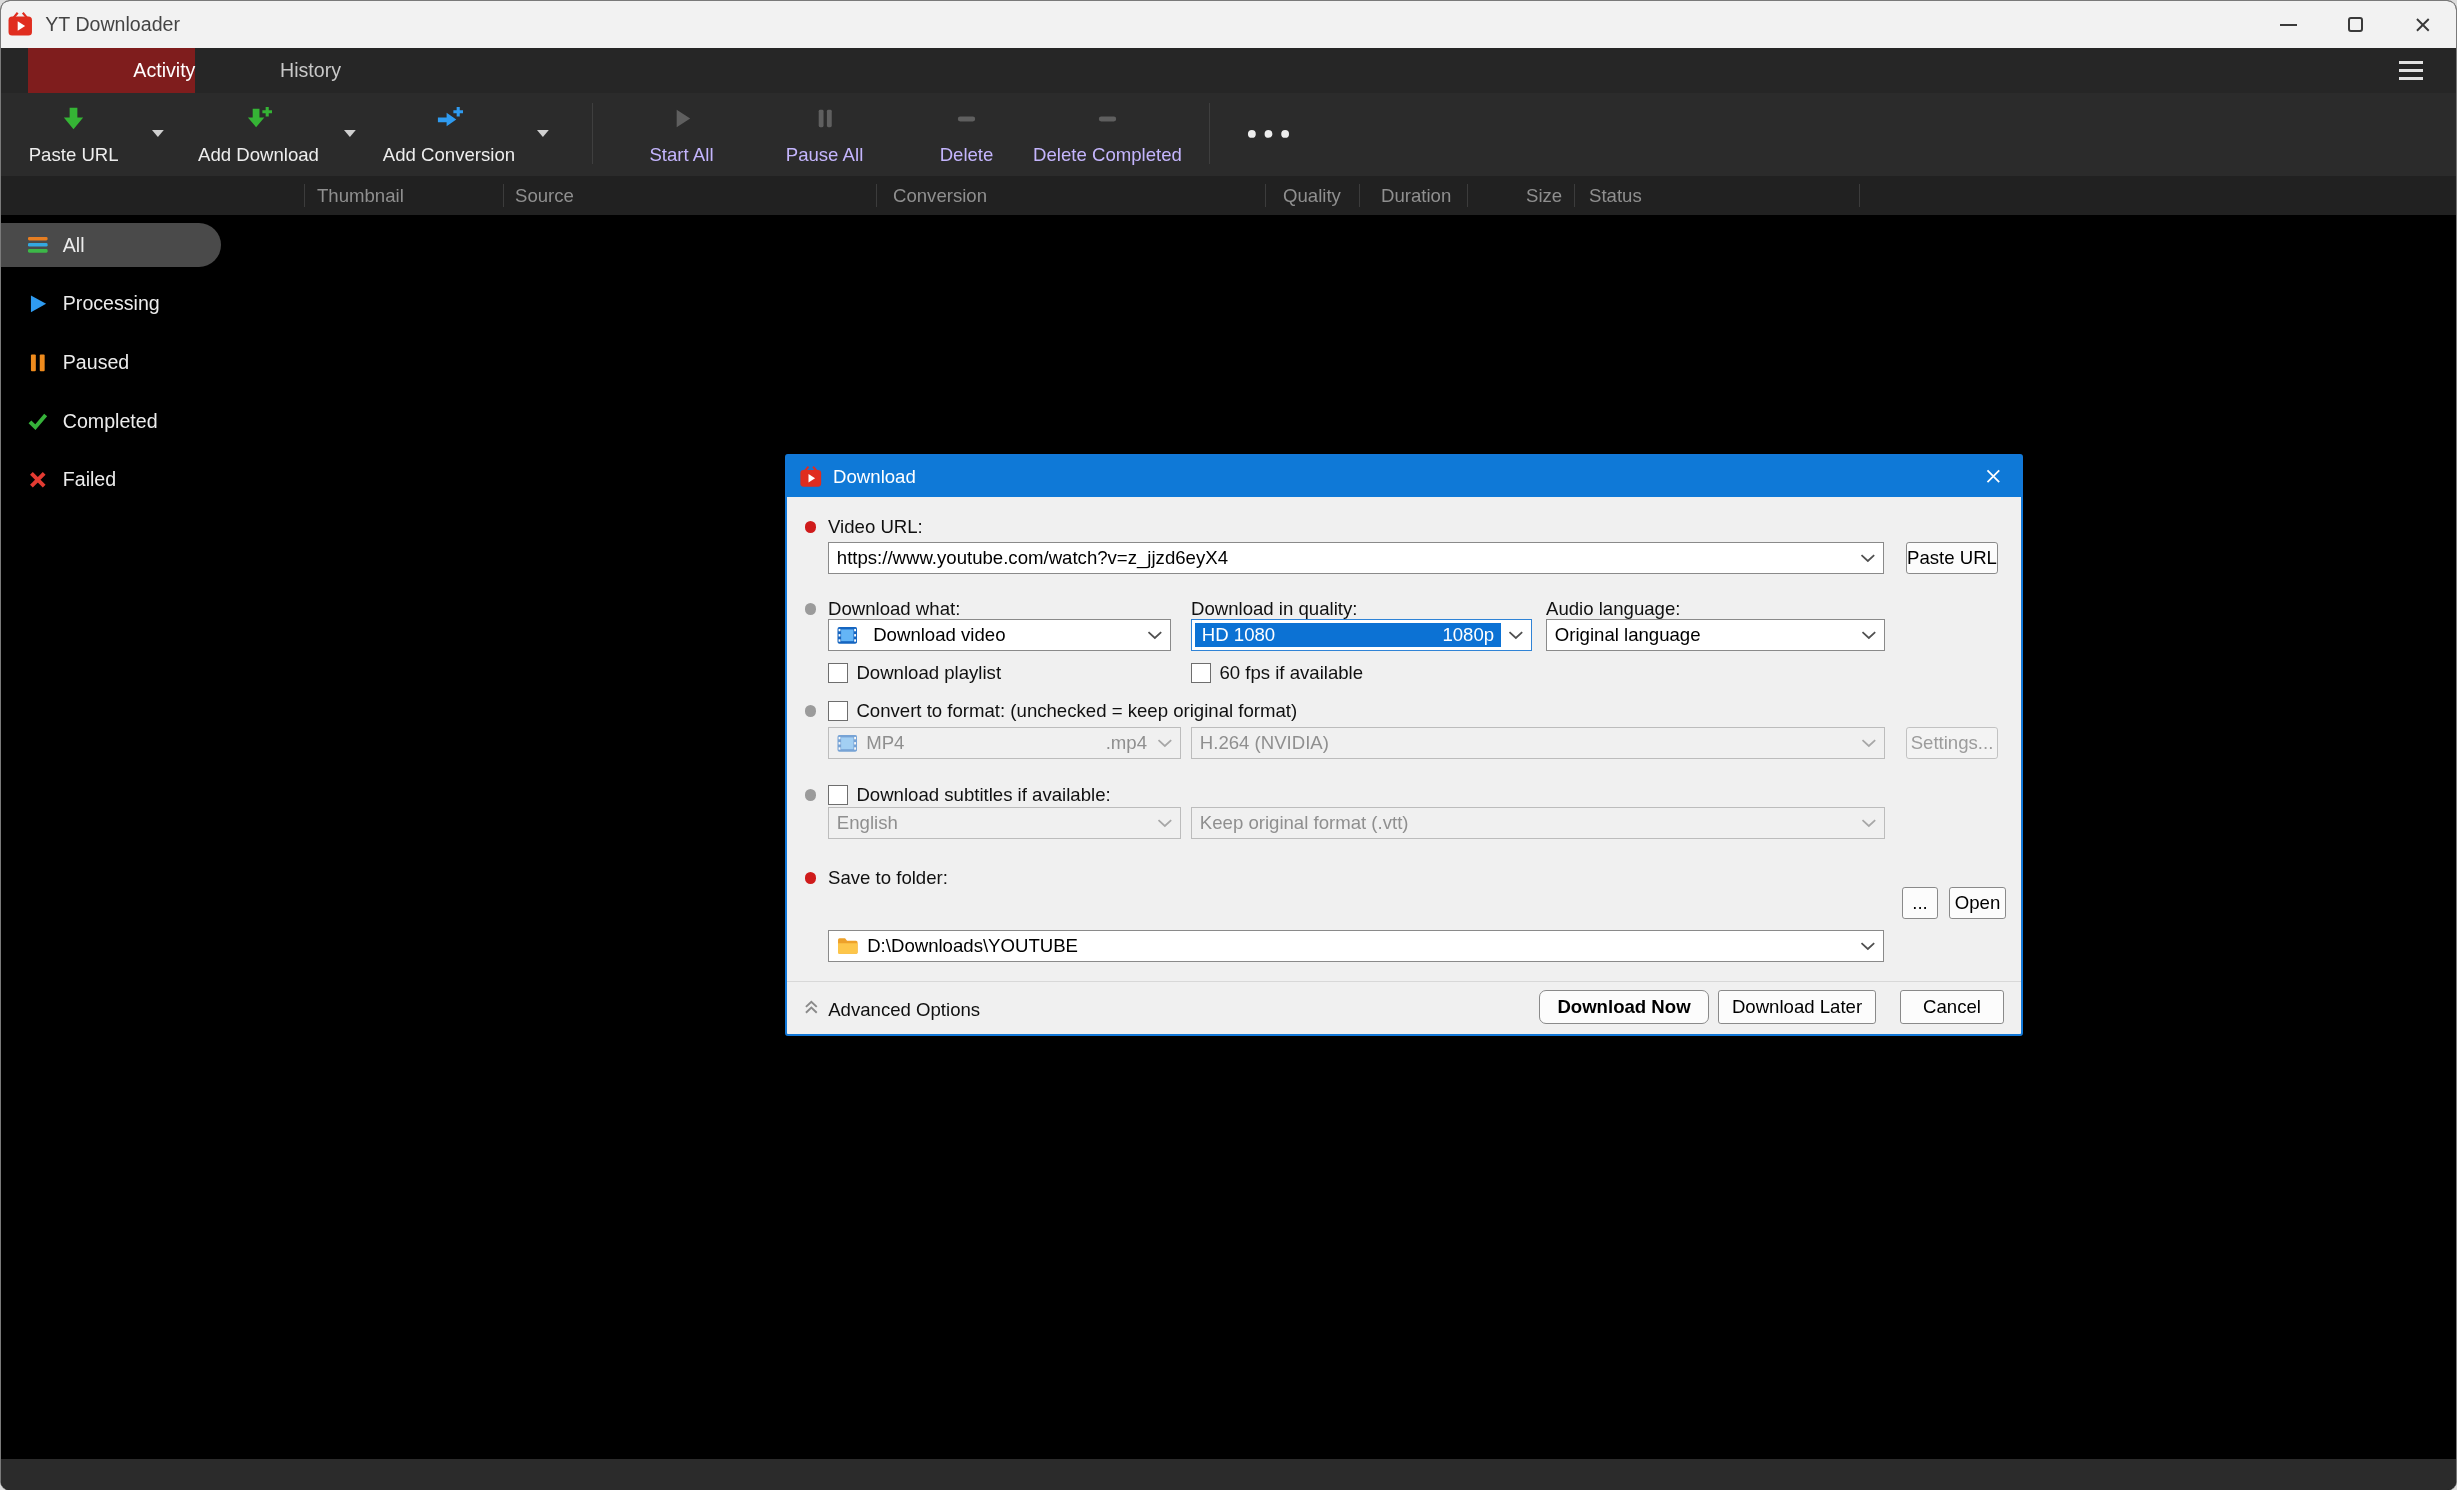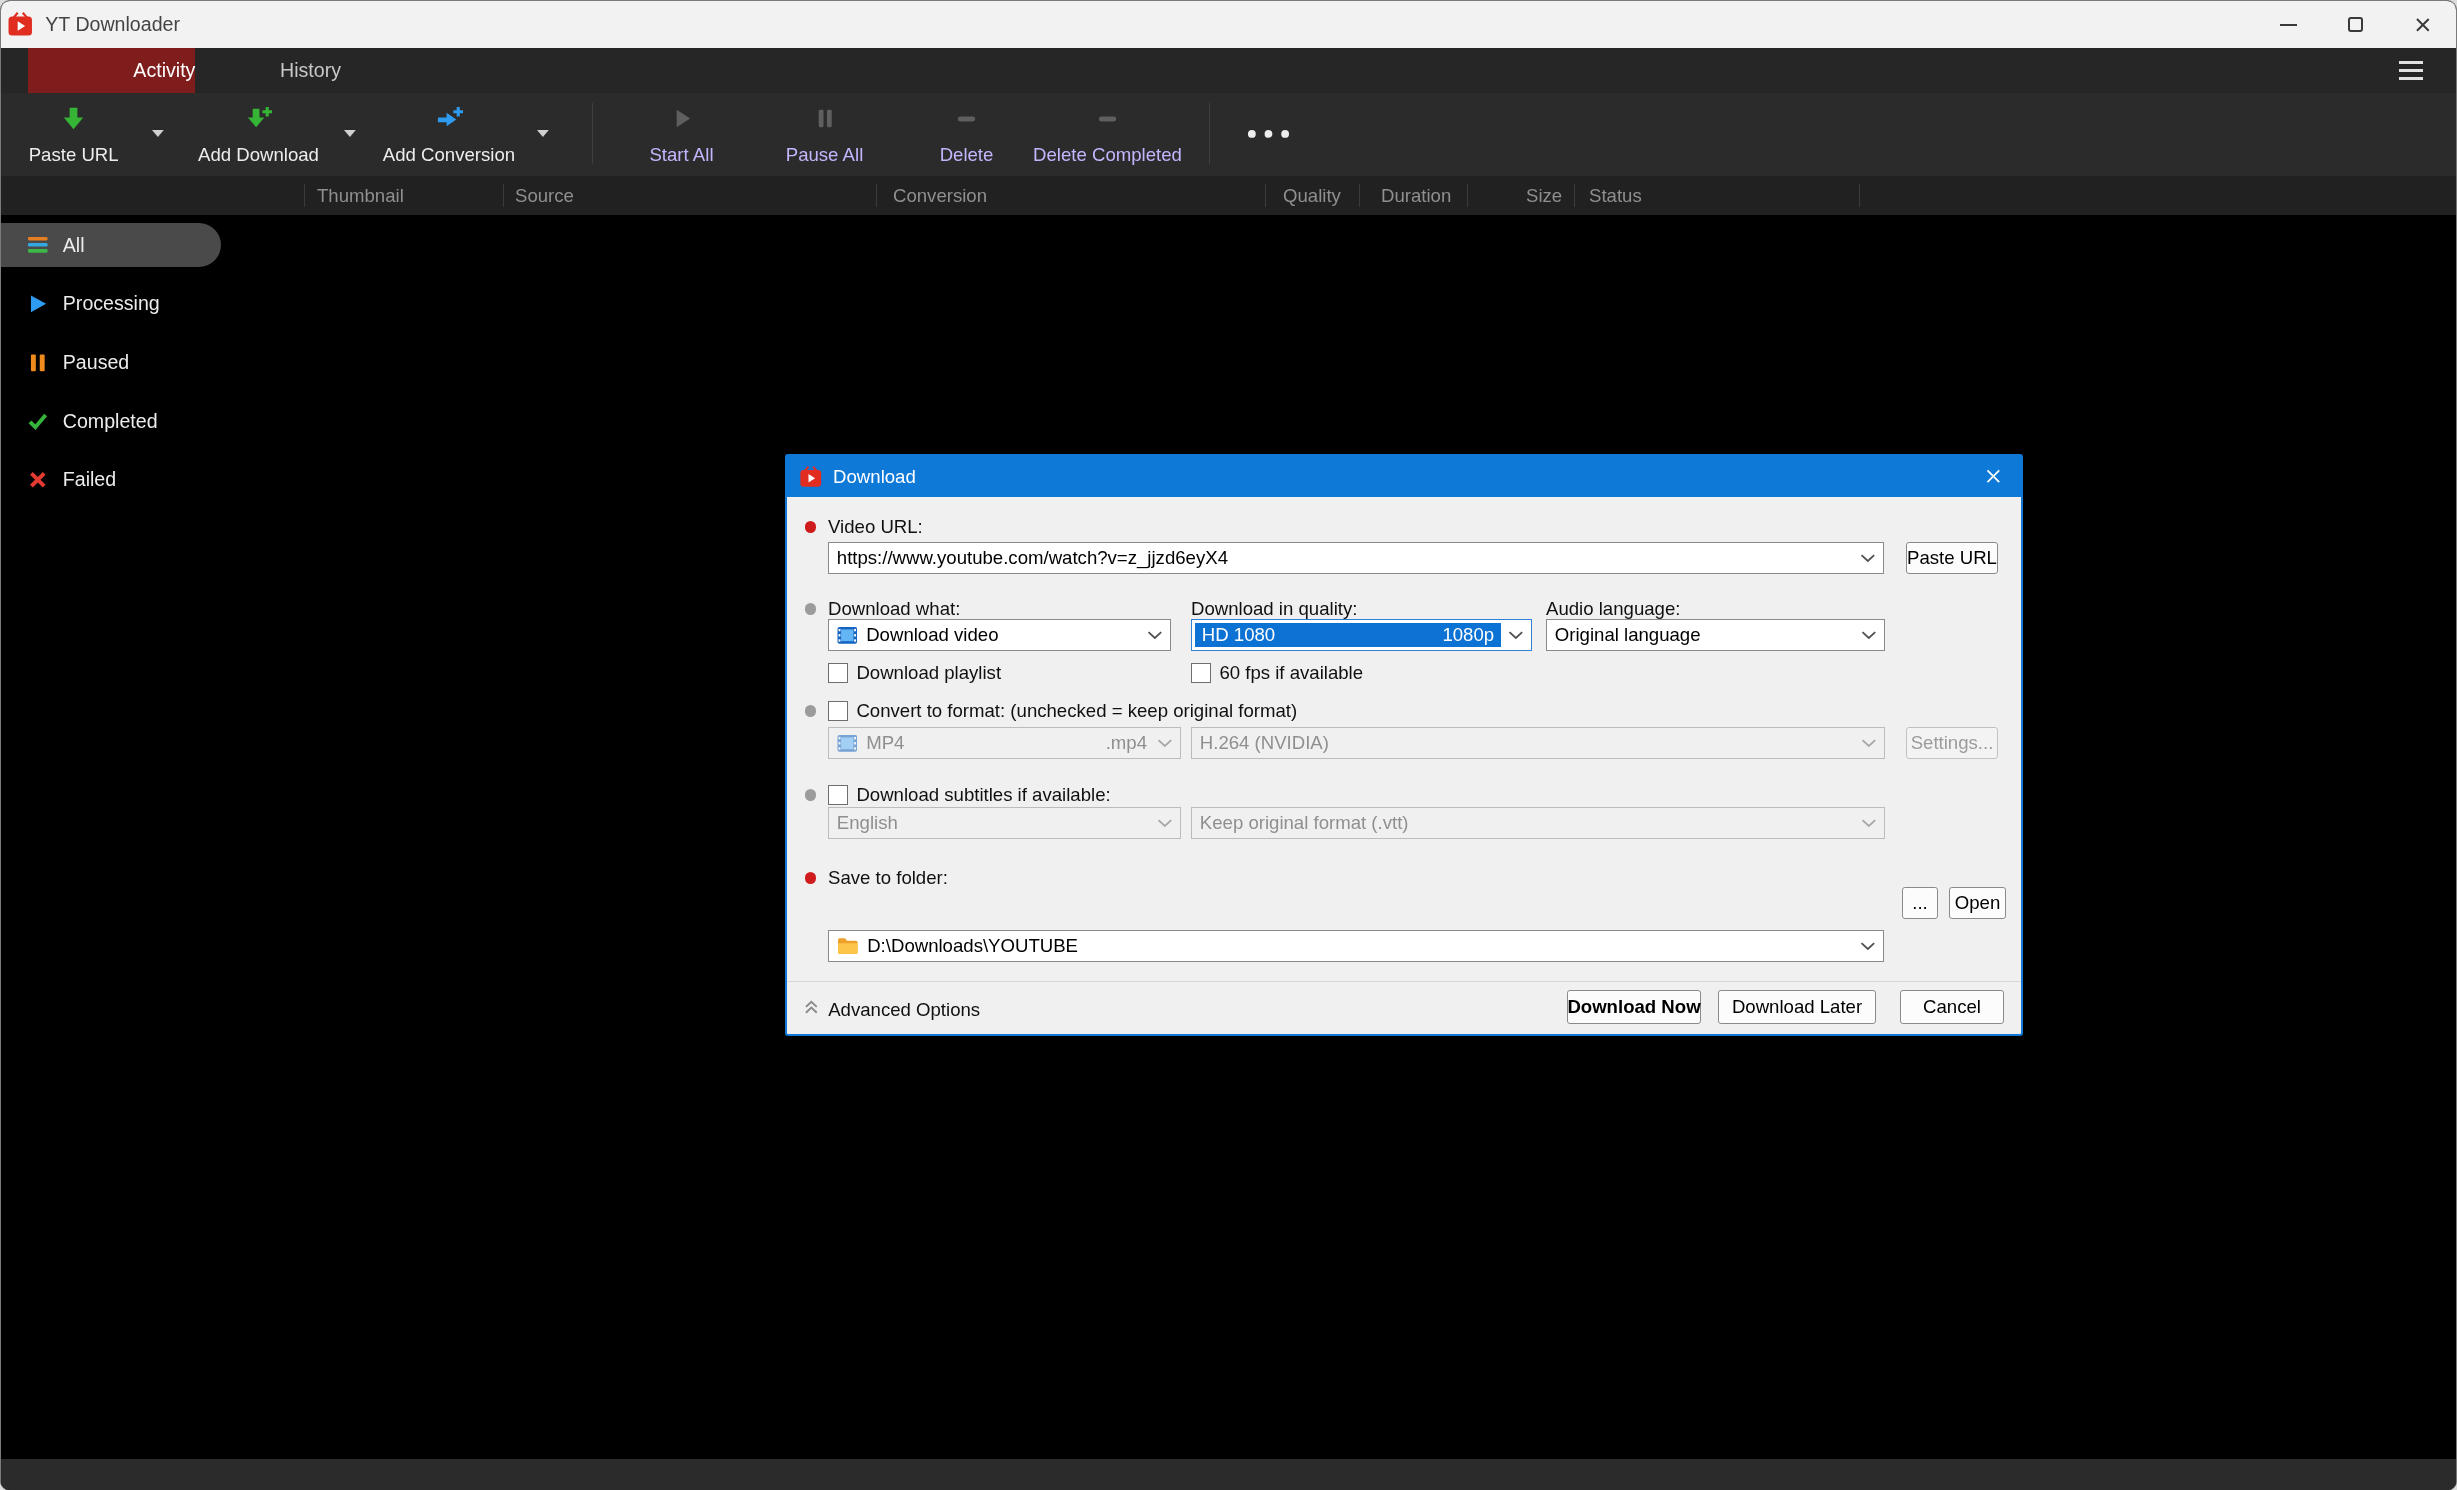--- a/index.html
+++ b/index.html
@@ -311,21 +311,21 @@
           </svg>
       </span>
     </div>
     <div class="btn" style="left:1119px;top:86px;width:92px;">Paste URL</div>
 
     <span class="dot gray" style="left:17.6px;top:147px;"></span>
     <span class="dlabel" style="left:41px;top:141px;">Download what:</span>
     <span class="dlabel" style="left:404px;top:141px;">Download in quality:</span>
     <span class="dlabel" style="left:759px;top:141px;">Audio language:</span>
 
-    <div class="combo" style="left:41px;top:163px;width:343px;">
+    <div class="combo" style="left:41px;top:163px;width:343px;gap:7px;">
       <span class="cicon">
         <svg width="20.6" height="20.6" viewBox="0 0 21 21">
           <rect x="0.5" y="2" width="20" height="17" rx="2" fill="#1565c0"></rect>
           <rect x="4.2" y="4.5" width="12.6" height="12" fill="#64b5f6"></rect>
           <rect x="1.6" y="4" width="1.9" height="2.4" fill="#fff"></rect>
             <rect x="1.6" y="9.3" width="1.9" height="2.4" fill="#fff"></rect>
             <rect x="1.6" y="14.6" width="1.9" height="2.4" fill="#fff"></rect>
           <rect x="17.5" y="4" width="1.9" height="2.4" fill="#fff"></rect>
             <rect x="17.5" y="9.3" width="1.9" height="2.4" fill="#fff"></rect>
             <rect x="17.5" y="14.6" width="1.9" height="2.4" fill="#fff"></rect>
@@ -450,19 +450,19 @@
     <div class="footer-line"></div>
     <div class="advanced">
       <span style="display:flex;">
         <svg width="16.7" height="16.7" viewBox="0 0 17 17">
           <path d="M3 8 L8.5 2.8 L14 8" fill="none" stroke="#8a8a8a" stroke-width="2"></path>
           <path d="M3 14 L8.5 8.8 L14 14" fill="none" stroke="#8a8a8a" stroke-width="2"></path>
         </svg>
       </span>
       <span>Advanced Options</span>
     </div>
-    <div class="btn tall bold" style="left:780px;top:534px;width:134px;">Download Now</div>
+    <div class="btn tall bold" style="left:752px;top:534px;width:170px;border-radius:7px;">Download Now</div>
     <div class="btn tall" style="left:931px;top:534px;width:158px;">Download Later</div>
     <div class="btn tall" style="left:1113px;top:534px;width:104px;">Cancel</div>
   </div>
 
 </div>
 
 
 </body></html>

